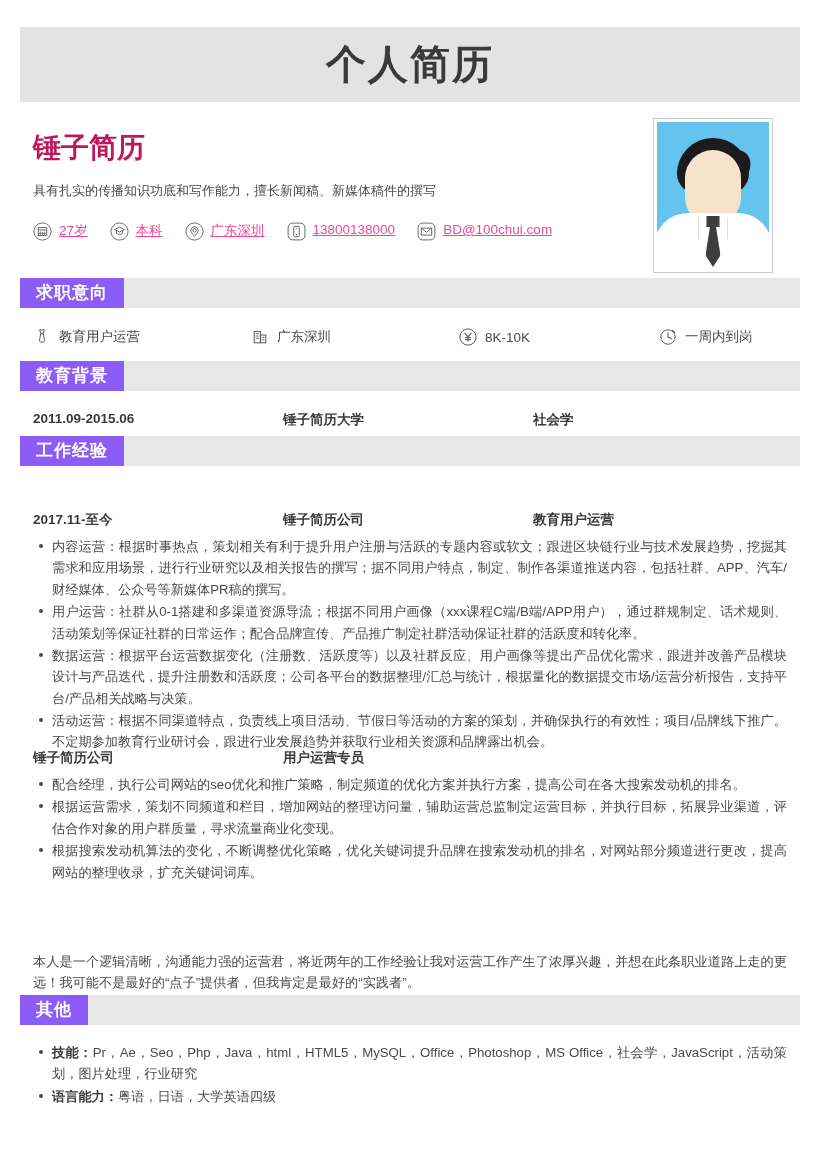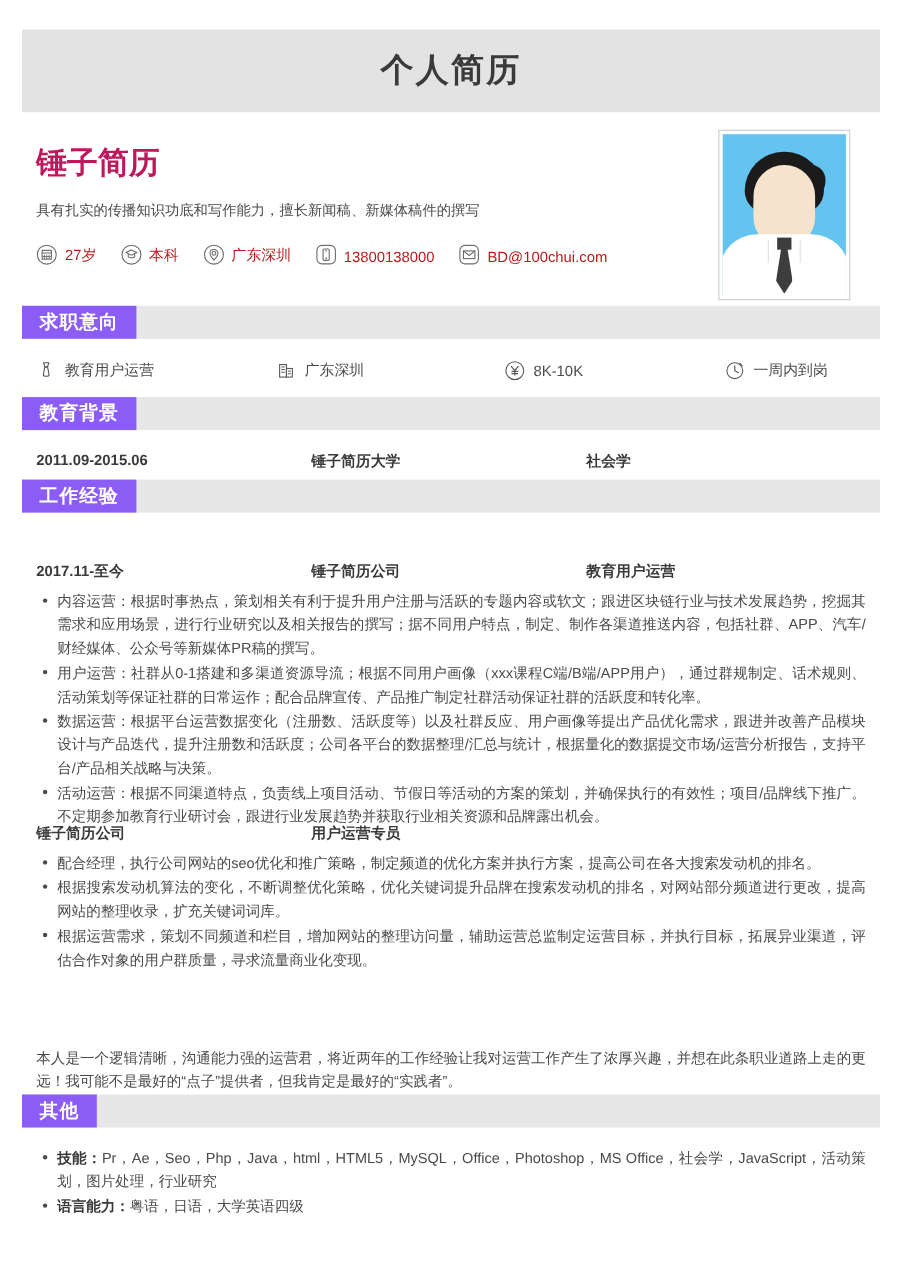--- a/index.html
+++ b/index.html
@@ -28,21 +28,21 @@
     left: 20px;
     top: 27px;
     width: 780px;
     height: 75px;
     background: #e3e3e3;
     display: flex;
     align-items: center;
     justify-content: center;
   }
   .title-banner .title-text {
-    font-size: 30px;
+    font-size: 40px;
     font-weight: bold;
     color: #3a3a3a;
     letter-spacing: 2px;
   }
 
   
   .profile {
     position: absolute;
     left: 33px;
     top: 131px;
@@ -61,25 +61,26 @@
     margin: 0 0 22px 0;
     line-height: 1.5;
   }
   .contact-row {
     display: flex;
     align-items: center;
     flex-wrap: nowrap;
   }
   .contact-item {
     display: flex;
-    align-items: flex-end;
+    align-items: flex-start;
     margin-right: 22px;
     font-size: 13.5px;
-    color: #b91c1c;
+    color: #ec4899;
     white-space: nowrap;
+    text-decoration: underline;
   }
   .contact-item .ico {
     display: inline-flex;
     align-items: center;
     justify-content: center;
     width: 19px;
     height: 19px;
     margin-right: 7px;
     flex: 0 0 auto;
   }
@@ -493,22 +494,22 @@
     <li>活动运营：根据不同渠道特点，负责线上项目活动、节假日等活动的方案的策划，并确保执行的有效性；项目/品牌线下推广。不定期参加教育行业研讨会，跟进行业发展趋势并获取行业相关资源和品牌露出机会。</li>
   </ul>
 
   <div class="block entry-head" style="top:749px;">
     <div class="col-org">锤子简历公司</div>
     <div class="col-role">用户运营专员</div>
   </div>
 
   <ul class="bullets block" style="top:774px;">
     <li>配合经理，执行公司网站的seo优化和推广策略，制定频道的优化方案并执行方案，提高公司在各大搜索发动机的排名。</li>
+    <li>根据运营需求，策划不同频道和栏目，增加网站的整理访问量，辅助运营总监制定运营目标，并执行目标，拓展异业渠道，评估合作对象的用户群质量，寻求流量商业化变现。</li>
     <li>根据搜索发动机算法的变化，不断调整优化策略，优化关键词提升品牌在搜索发动机的排名，对网站部分频道进行更改，提高网站的整理收录，扩充关键词词库。</li>
-    <li>根据运营需求，策划不同频道和栏目，增加网站的整理访问量，辅助运营总监制定运营目标，并执行目标，拓展异业渠道，评估合作对象的用户群质量，寻求流量商业化变现。</li>
   </ul>
 
 
   <div class="block para" style="top:951px;">本人是一个逻辑清晰，沟通能力强的运营君，将近两年的工作经验让我对运营工作产生了浓厚兴趣，并想在此条职业道路上走的更远！我可能不是最好的“点子”提供者，但我肯定是最好的“实践者”。</div>
 
   <div class="section-bar" style="top:995px;">
     <div class="tag">其他</div>
   </div>
 
   <ul class="bullets block" style="top:1042px;">

